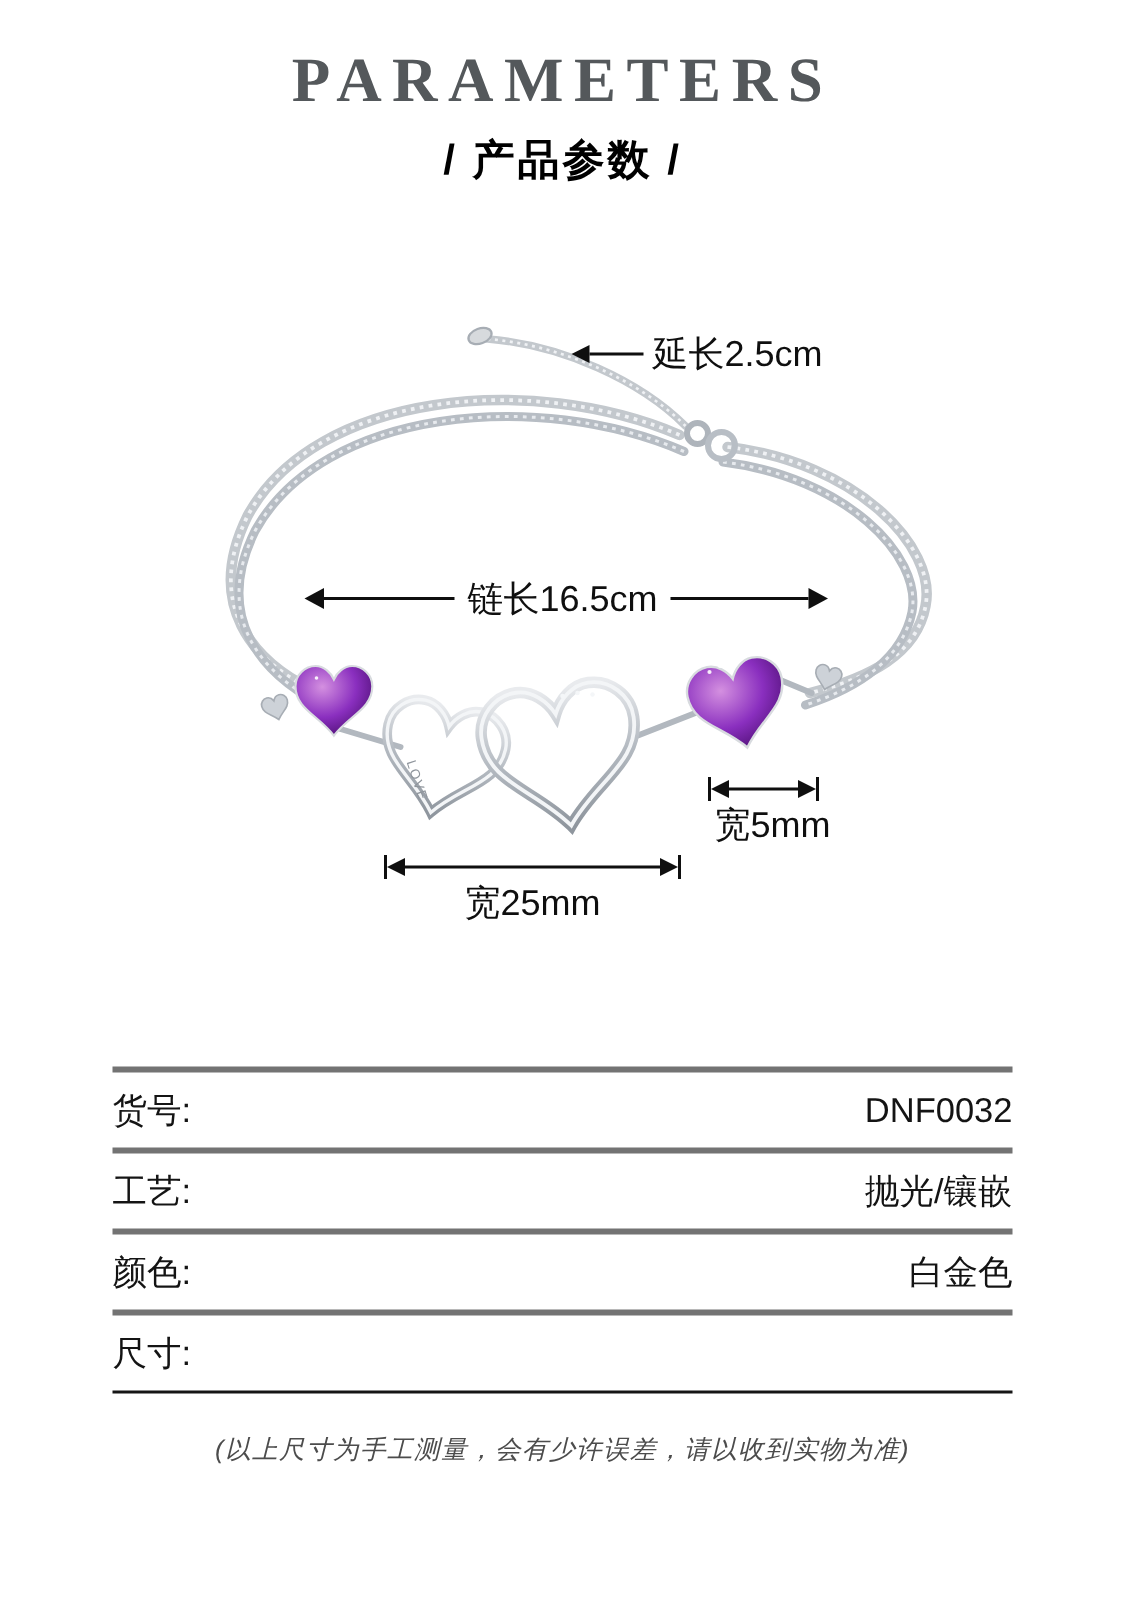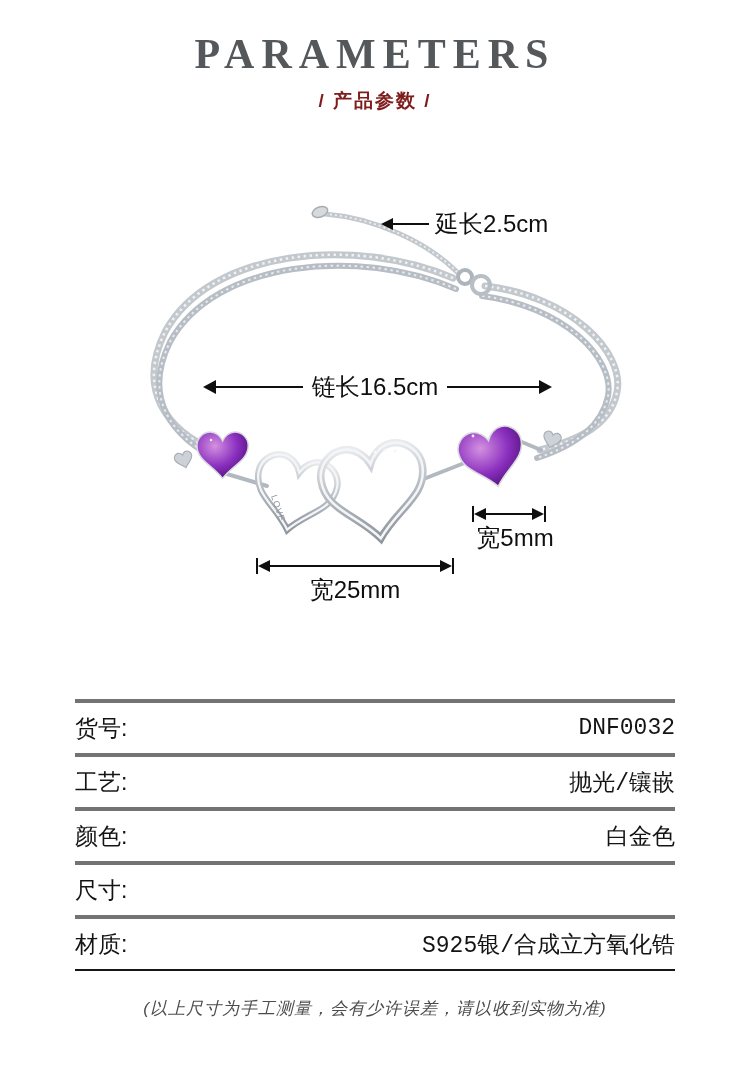--- a/index.html
+++ b/index.html
@@ -7,39 +7,39 @@
     width:750px;height:1073px;background:#ffffff;overflow:hidden;
     font-family:"Liberation Sans",sans-serif;color:#111;
   }
   .page{width:750px;height:1073px;position:relative;}
   .header{text-align:center;padding-top:30px;}
   .title-en{
     font-family:"Liberation Serif",serif;font-size:42px;font-weight:700;
     letter-spacing:7px;color:#54585b;
   }
   .title-cn{
-    margin-top:10px;font-size:19px;font-weight:700;color:#7f1d1d;letter-spacing:2px;
+    margin-top:10px;font-size:28px;font-weight:700;color:#000000;letter-spacing:2px;
   }
   .diagram{width:600px;margin:60px auto 0;}
   .diagram svg{display:block;}
   .svg-label{
     font-family:"Liberation Sans",sans-serif;
     fill:#0f0f0f;font-size:24px;
   }
   .svg-label-small{
     font-family:"Liberation Sans",sans-serif;
     fill:#8f959c;font-size:9px;letter-spacing:1px;
   }
   .spec-table{margin:75px 75px 0;border-bottom:2px solid #161616;}
   .spec-row{
     display:flex;justify-content:space-between;align-items:center;
     height:50px;border-top:4px solid #737373;font-size:23px;
   }
   .spec-label{color:#141414;}
-  .spec-value{color:#141414;font-family:Liberation Mono, monospace;}
+  .spec-value{color:#141414;}
   .footer-note{
     margin-top:26px;text-align:center;font-size:17px;color:#4c4c4c;letter-spacing:1px;font-style:italic;
   }
 </style>
 </head>
 <body>
 
 <div class="page">
 
   <div class="header">
@@ -158,21 +158,17 @@
       <span class="spec-label">工艺:</span>
       <span class="spec-value">抛光/镶嵌</span>
     </div>
     <div class="spec-row">
       <span class="spec-label">颜色:</span>
       <span class="spec-value">白金色</span>
     </div>
     <div class="spec-row">
       <span class="spec-label">尺寸:</span>
     </div>
-    <div class="spec-row">
-      <span class="spec-label">材质:</span>
-      <span class="spec-value">S925银/合成立方氧化锆</span>
-    </div>
   </div>
 
   <div class="footer-note">(以上尺寸为手工测量，会有少许误差，请以收到实物为准)</div>
 
 </div>
 
 </body></html>

